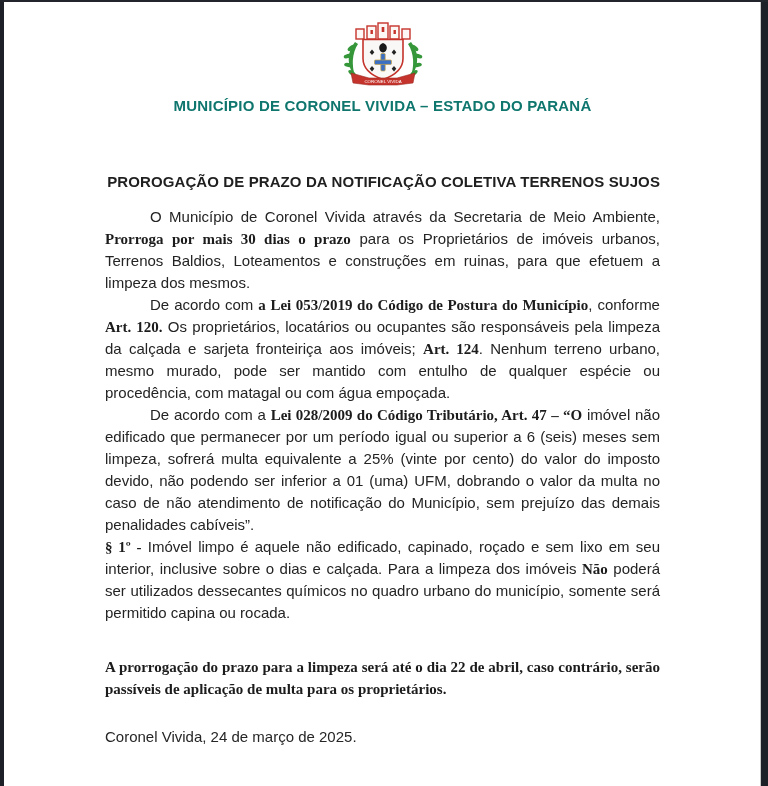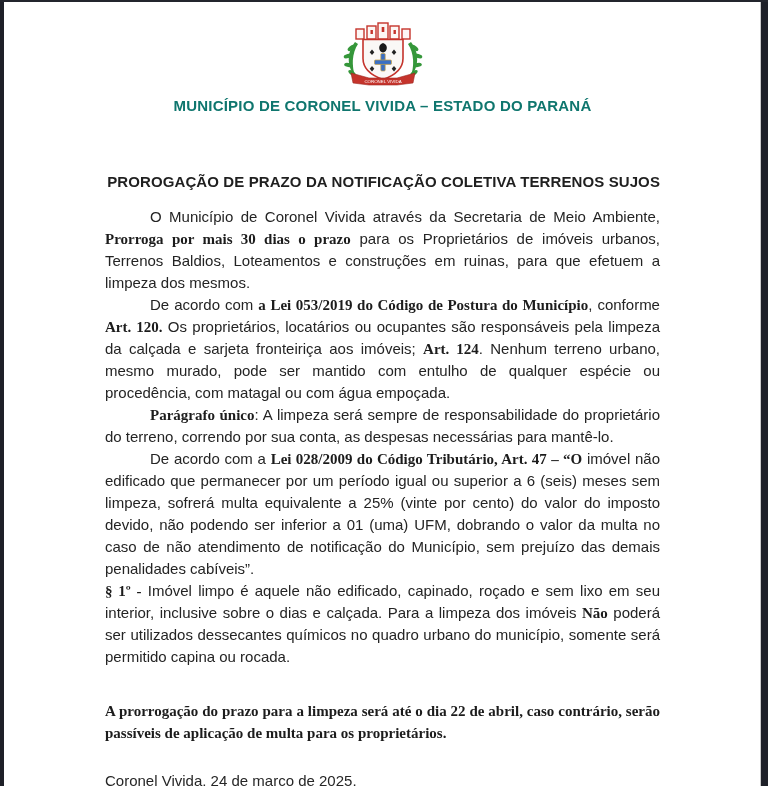--- a/index.html
+++ b/index.html
@@ -115,21 +115,20 @@
       <text x="44" y="61.3" text-anchor="middle" font-size="4.4" font-family="Liberation Sans, sans-serif" fill="#ffffff">CORONEL VIVIDA</text>
     </svg>
 
     <div class="muni-title">MUNICÍPIO DE CORONEL VIVIDA – ESTADO DO PARANÁ</div>
 
     <div class="doc-heading">PROROGAÇÃO DE PRAZO DA NOTIFICAÇÃO COLETIVA TERRENOS SUJOS</div>
 
     <div class="body-text">
       <p class="para indent"><span>O Município de Coronel Vivida através da Secretaria de Meio Ambiente, </span><b>Prorroga por mais 30 dias o prazo</b><span> para os Proprietários de imóveis urbanos, Terrenos Baldios, Loteamentos e construções em ruinas, para que efetuem a limpeza dos mesmos.</span></p>
       <p class="para indent"><span>De acordo com </span><b>a Lei 053/2019 do Código de Postura do Município</b><span>, conforme </span><b>Art. 120.</b><span> Os proprietários, locatários ou ocupantes são responsáveis pela limpeza da calçada e sarjeta fronteiriça aos imóveis; </span><b>Art. 124</b><span>. Nenhum terreno urbano, mesmo murado, pode ser mantido com entulho de qualquer espécie ou procedência, com matagal ou com água empoçada.</span></p>
-      <p class="para indent"><b>Parágrafo único</b><span>: A limpeza será sempre de responsabilidade do proprietário do terreno, correndo por sua conta, as despesas necessárias para mantê-lo.</span></p>
       <p class="para indent"><span>De acordo com a </span><b>Lei 028/2009 do Código Tributário, Art. 47 – “O</b><span> imóvel não edificado que permanecer por um período igual ou superior a 6 (seis) meses sem limpeza, sofrerá multa equivalente a 25% (vinte por cento) do valor do imposto devido, não podendo ser inferior a 01 (uma) UFM, dobrando o valor da multa no caso de não atendimento de notificação do Município, sem prejuízo das demais penalidades cabíveis”.</span></p>
       <p class="para"><b>§ 1º -</b><span> Imóvel limpo é aquele não edificado, capinado, roçado e sem lixo em seu interior, inclusive sobre o dias e calçada. Para a limpeza dos imóveis </span><b>Não</b><span> poderá ser utilizados dessecantes químicos no quadro urbano do município, somente será permitido capina ou rocada.</span></p>
       <p class="para bold-para"><b>A prorrogação do prazo para a limpeza será até o dia 22 de abril, caso contrário, serão passíveis de aplicação de multa para os proprietários.</b></p>
     </div>
 
     <p class="date">Coronel Vivida, 24 de março de 2025.</p>
 
   </div>
 </div>
 

